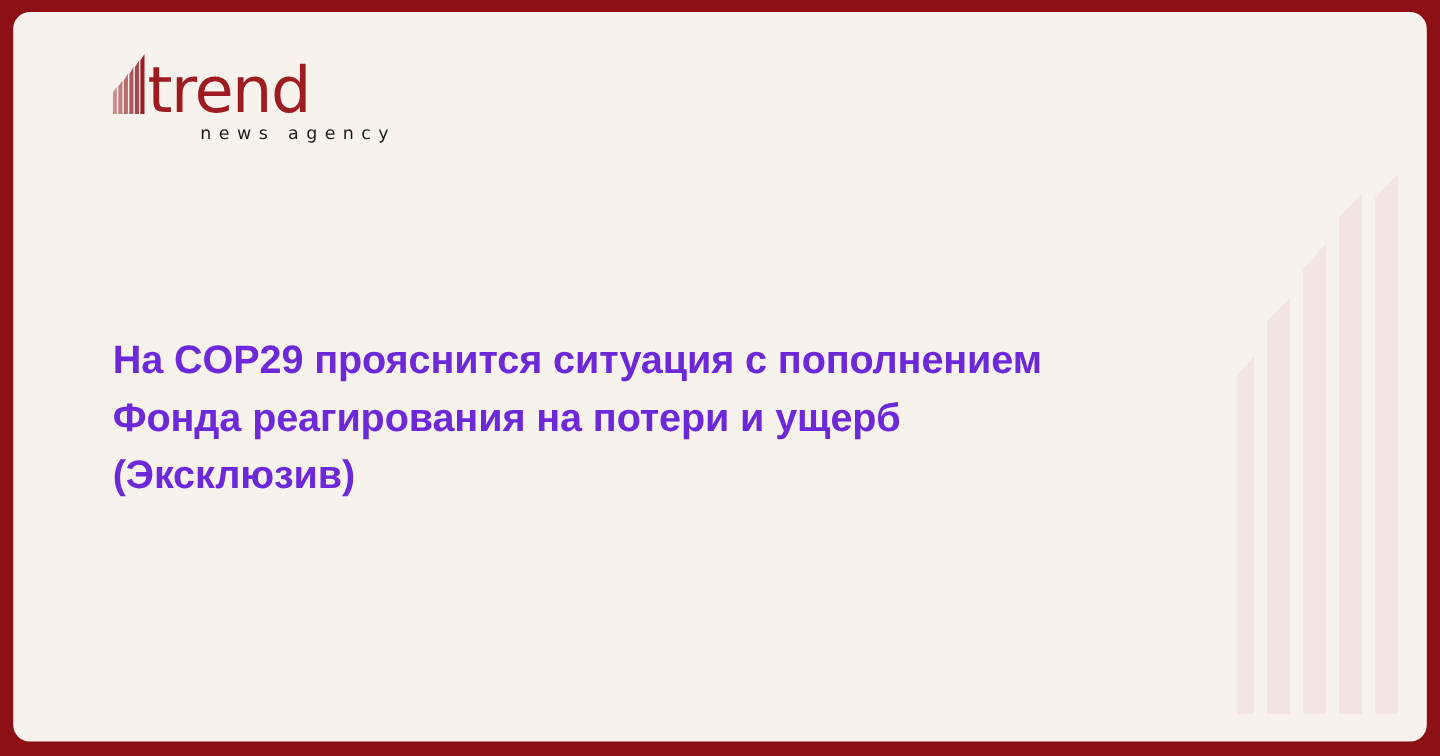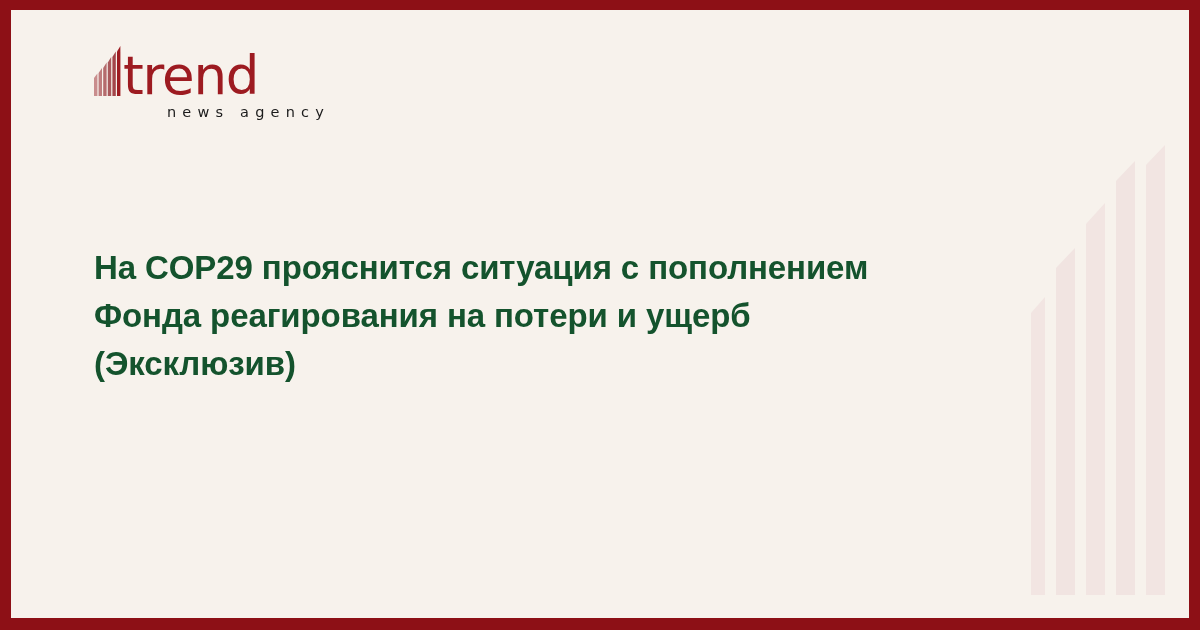--- a/index.html
+++ b/index.html
@@ -23,20 +23,21 @@
     background: #8d1016;
     padding: 10px 11px 12px 11px;
   }
 
   .canvas {
     position: relative;
     width: 100%;
     height: 100%;
     background: #f7f2ec;
     overflow: hidden;
+    border-radius: 14px;
   }
 
   
   .bars {
     position: absolute;
     right: 12px;
     bottom: 23px;
     width: 146px;
     height: 450px;
     pointer-events: none;
@@ -79,27 +80,27 @@
     color: #1b1b1b;
     letter-spacing: 6.2px;
     white-space: nowrap;
     text-align: center;
   }
 
   
   .headline {
     position: absolute;
     left: 83px;
-    top: 212px;
+    top: 244px;
     width: 880px;
     font-family: "Liberation Sans", sans-serif;
     font-size: 33px;
     line-height: 48px;
     font-weight: bold;
-    color: #14532d;
+    color: #6d28d9;
     letter-spacing: -0.1px;
     white-space: pre-line;
   }
 </style>
 </head>
 <body>
 
 <div class="card">
   <div class="canvas">
 

